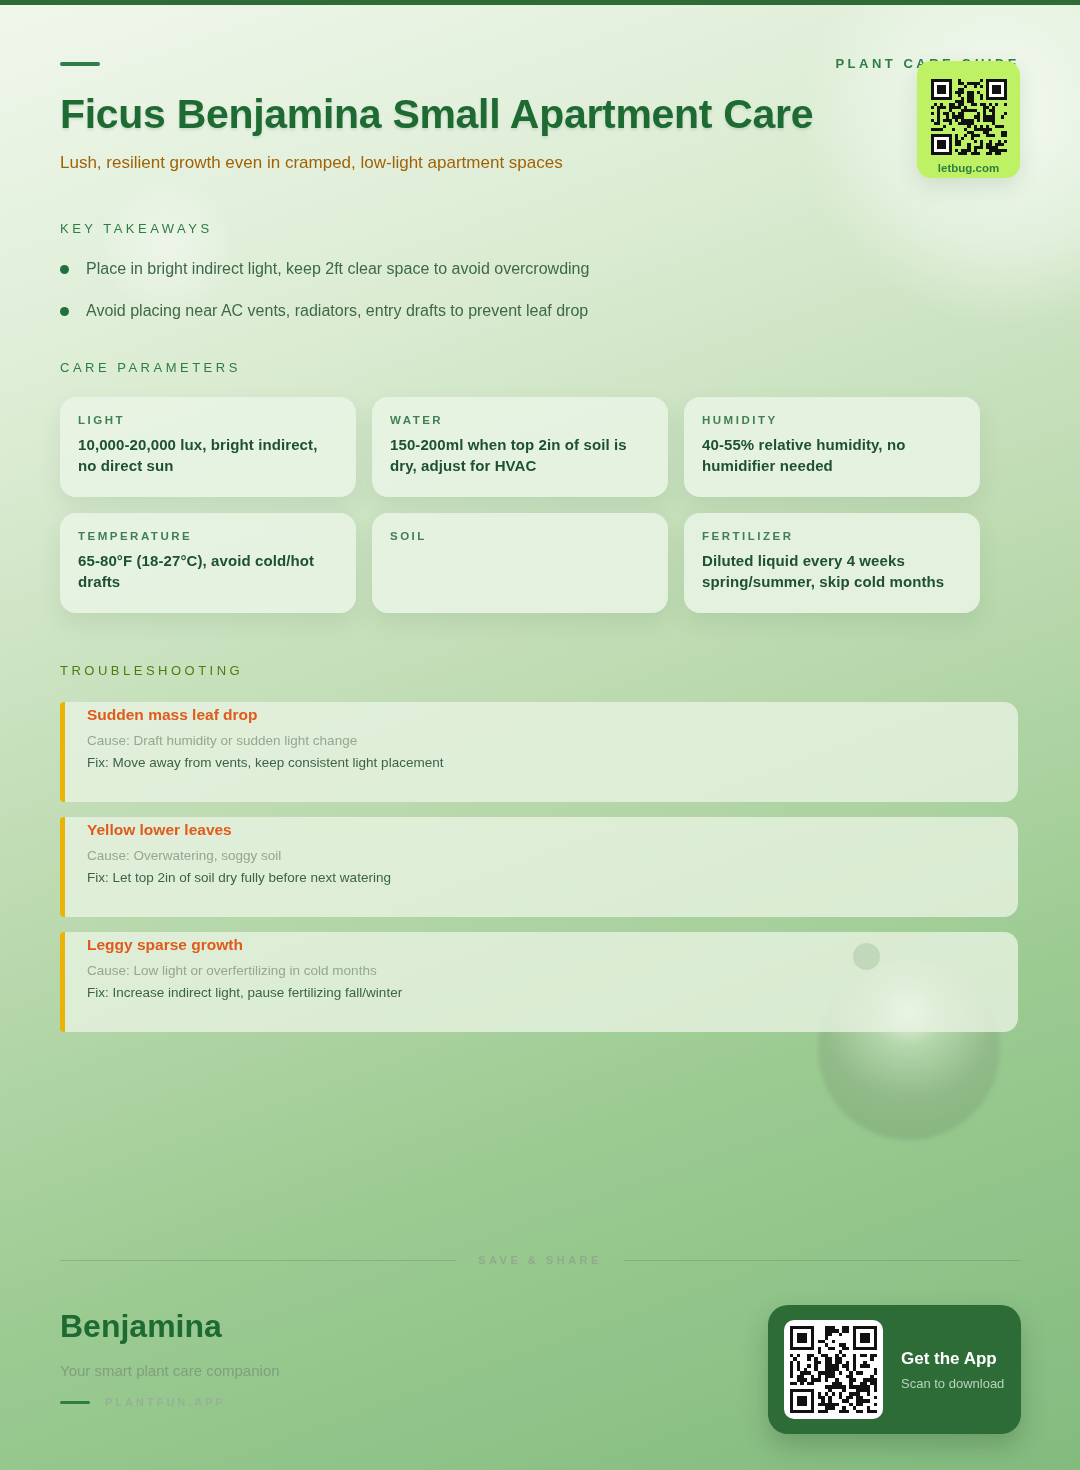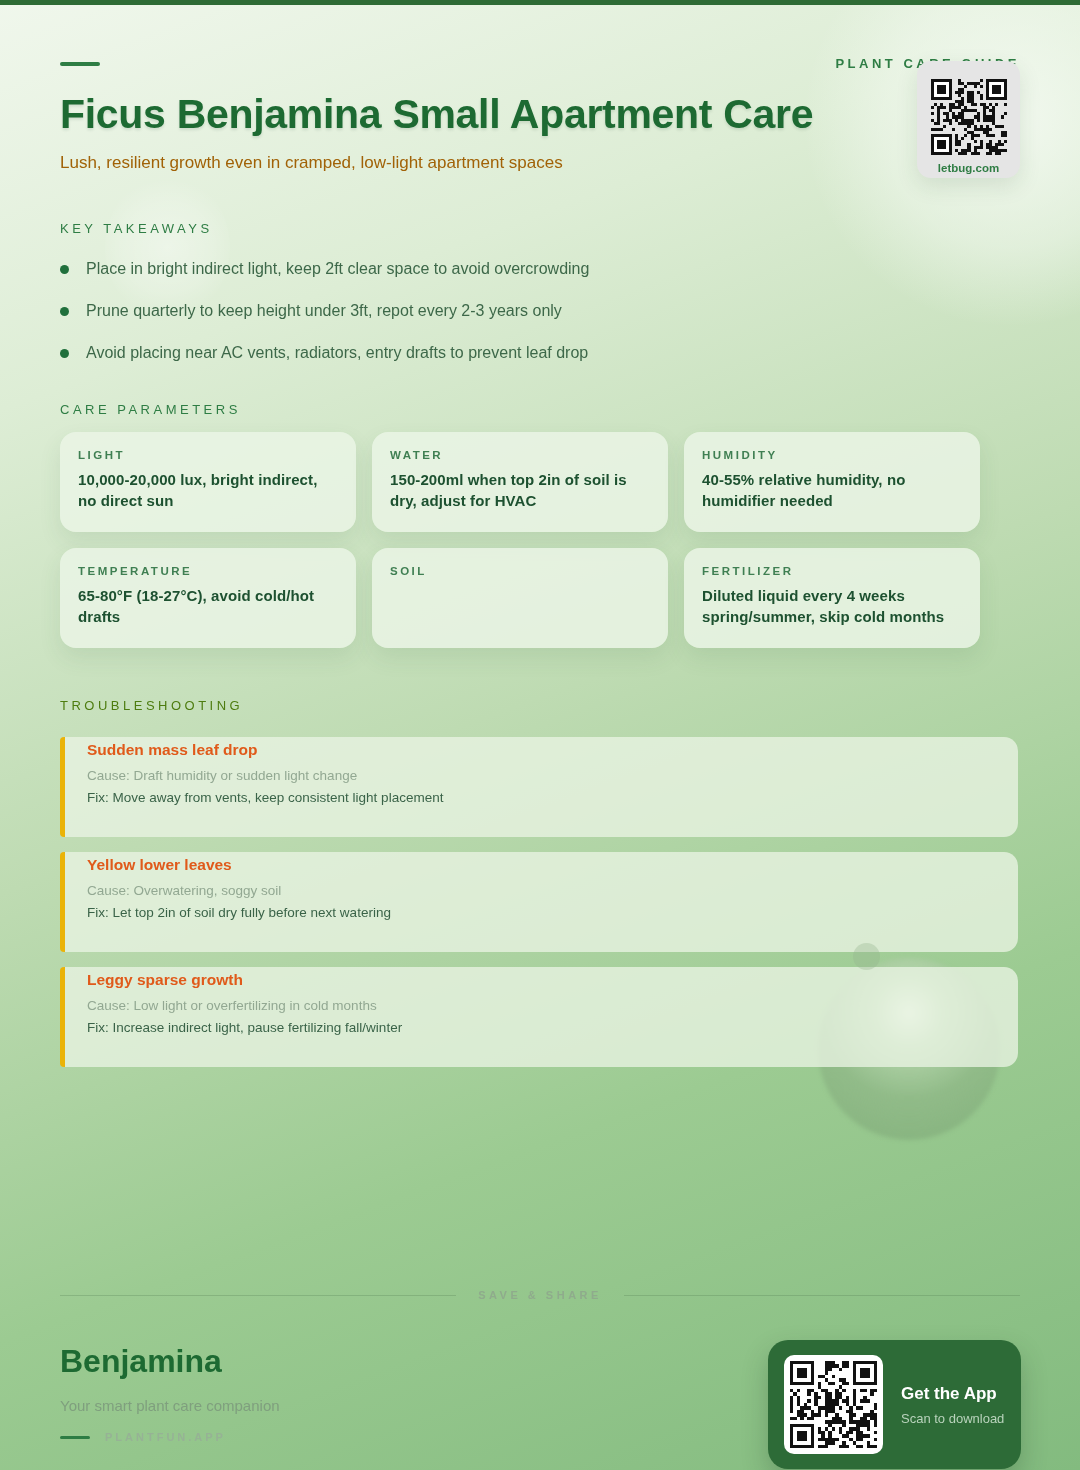--- a/index.html
+++ b/index.html
@@ -25,38 +25,38 @@
   .content{position:relative;z-index:2;padding:56px 60px 0 60px;}
 
   
   .eyebrow{display:flex;align-items:center;gap:16px;justify-content:space-between;}
   .eyebrow-line{width:40px;height:4px;border-radius:2px;background:#2e7d44;}
   .eyebrow-text{font-size:13px;font-weight:bold;letter-spacing:3.5px;color:#2e7d44;}
   .title{margin-top:20px;font-size:41px;font-weight:bold;color:#1d6a32;letter-spacing:-0.3px;
     text-shadow:0 2px 3px rgba(20,60,30,0.12);max-width:840px;}
   .subtitle{margin-top:15px;font-size:17px;color:#a16207;}
 
-  .qr-card{position:absolute;top:61px;right:60px;width:103px;height:117px;background:#e5e5e5;
+  .qr-card{position:absolute;top:61px;right:60px;width:103px;height:117px;background:#bef264;
     border-radius:14px;box-shadow:0 8px 22px rgba(30,70,35,0.12);display:flex;flex-direction:column;
     align-items:center;justify-content:flex-start;padding-top:18px;box-sizing:border-box;z-index:4;}
   .qr-card .qr{width:76px;height:76px;}
   .qr-card .qr-label{margin-top:7px;font-size:11.5px;font-weight:bold;color:#2f7d44;}
 
   
   .sec-head{font-size:13px;font-weight:normal;letter-spacing:3.5px;color:#2e7d44;}
   .sec-head.orange{color:#4d7c0f;margin-top:24px;}
 
   .takeaways{margin-top:48px;}
   .tk-list{margin-top:16px;}
   .tk-item{display:flex;align-items:flex-start;gap:17px;margin-top:24px;}
   .tk-dot{flex:none;width:9px;height:9px;border-radius:50%;background:#20703c;margin-top:5px;}
   .tk-text{font-size:16px;color:#3d6849;}
 
   .params{margin-top:40px;}
-  .param-grid{margin-top:15px;width:920px;display:grid;grid-template-columns:repeat(3,296px);
+  .param-grid{margin-top:22px;width:920px;display:grid;grid-template-columns:repeat(3,296px);
     column-gap:16px;row-gap:19px;gap:16px;}
   .param-card{box-sizing:border-box;height:100px;background:rgba(234,245,229,0.85);border-radius:16px;
     padding:17px 18px;box-shadow:0 10px 22px rgba(50,100,55,0.10);}
   .param-label{font-size:11.5px;font-weight:bold;letter-spacing:2.5px;color:#3f7f52;}
   .param-text{margin-top:9px;font-size:15px;font-weight:bold;color:#1d5130;line-height:1.38;letter-spacing:0.1px;}
 
   .troubles{margin-top:50px;}
   .tr-list{margin-top:24px;width:958px;}
   .tr-card{position:relative;box-sizing:border-box;background:rgba(233,244,227,0.78);
     border-left:5px solid #eab308;border-radius:4px 14px 14px 4px;
@@ -316,24 +316,20 @@
   </div>
   <div class="title">Ficus Benjamina Small Apartment Care</div>
   <div class="subtitle">Lush, resilient growth even in cramped, low-light apartment spaces</div>
 
   <div class="takeaways">
     <div class="sec-head">KEY TAKEAWAYS</div>
     <div class="tk-list">
       <div class="tk-item">
         <div class="tk-dot"></div>
         <div class="tk-text">Place in bright indirect light, keep 2ft clear space to avoid overcrowding</div>
-      </div>
-      <div class="tk-item">
-        <div class="tk-dot"></div>
-        <div class="tk-text">Prune quarterly to keep height under 3ft, repot every 2-3 years only</div>
       </div>
       <div class="tk-item">
         <div class="tk-dot"></div>
         <div class="tk-text">Avoid placing near AC vents, radiators, entry drafts to prevent leaf drop</div>
       </div>
     </div>
   </div>
 
   <div class="params">
     <div class="sec-head">CARE PARAMETERS</div>

